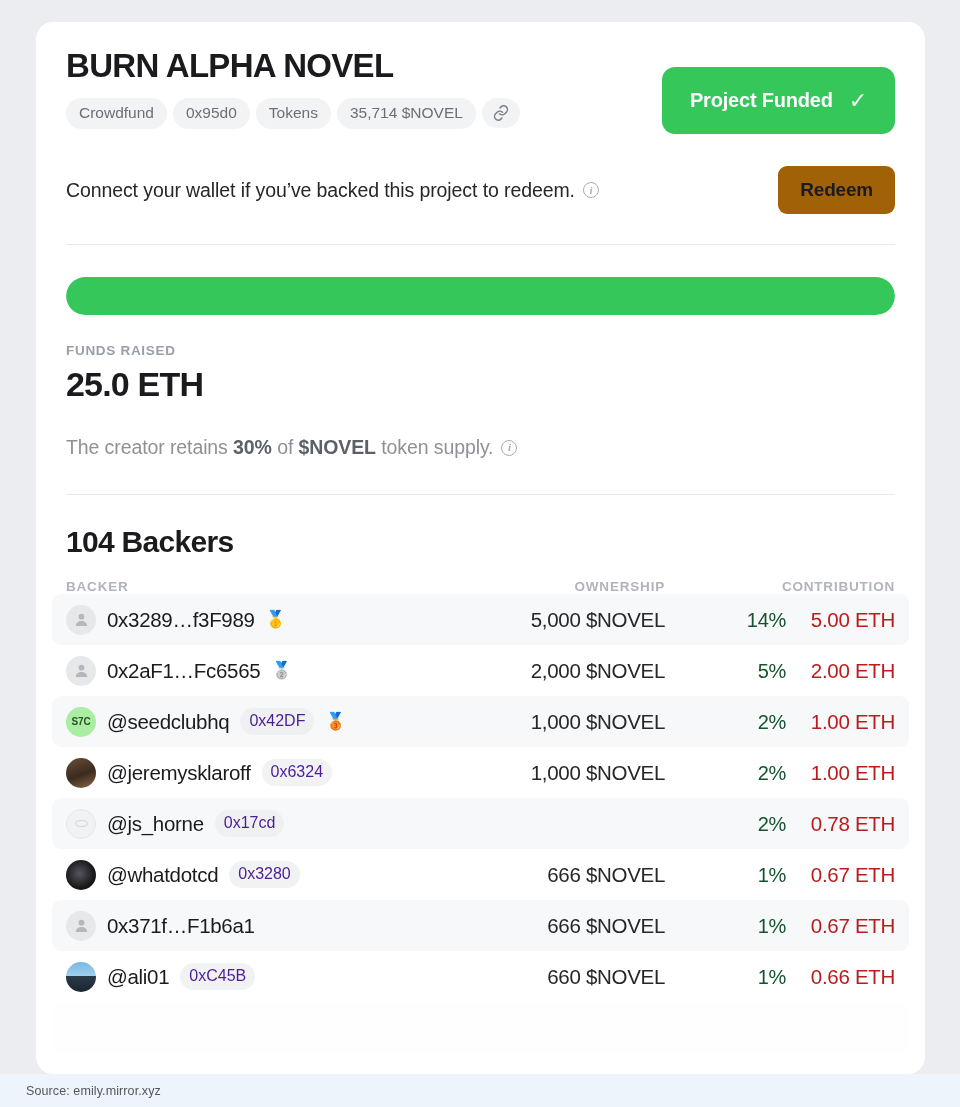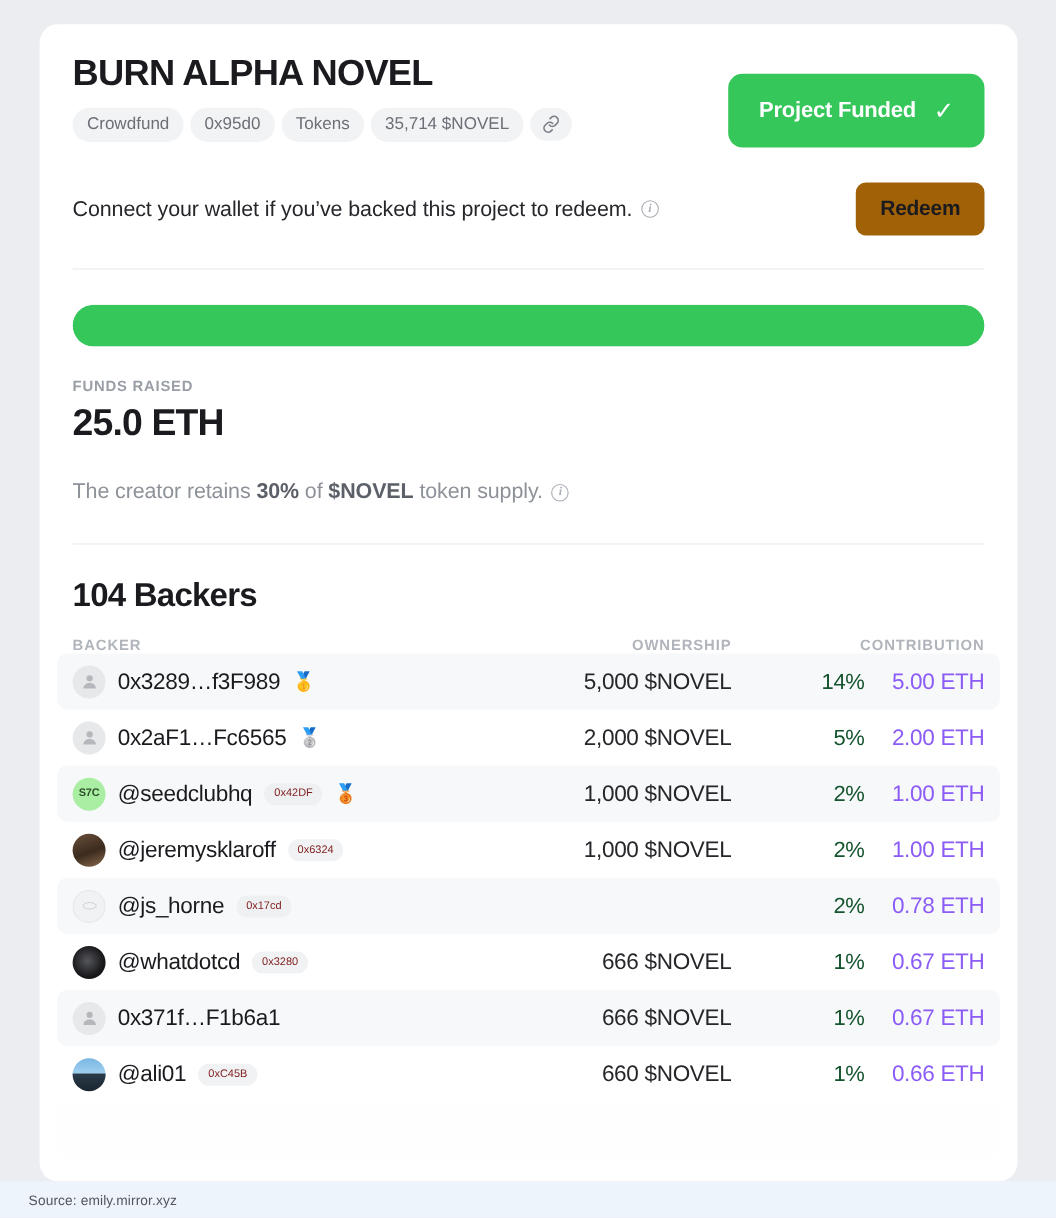--- a/index.html
+++ b/index.html
@@ -117,40 +117,40 @@
 
   .row {
     display: flex; align-items: center; height: 51px;
     padding: 0 14px; margin: 0 -14px; border-radius: 9px;
   }
   .row.alt { background: #f7f8f9; }
   .cell-backer { flex: 1 1 auto; display: flex; align-items: center; gap: 11px; min-width: 0; }
   .cell-own { width: 250px; text-align: right; font-size: 20.5px; color: #26262b; letter-spacing: -0.3px; }
   .cell-contrib { width: 230px; text-align: right; display: flex; justify-content: flex-end; align-items: baseline; gap: 13px; }
   .pct { font-size: 20px; color: #14532d; letter-spacing: -0.3px; }
-  .eth { font-size: 20.5px; color: #8b5cf6; letter-spacing: -0.3px; min-width: 96px; text-align: right; }
+  .eth { font-size: 20.5px; color: #b91c1c; letter-spacing: -0.3px; min-width: 96px; text-align: right; }
 
   .avatar {
     width: 30px; height: 30px; border-radius: 50%;
     flex: 0 0 auto; display: flex; align-items: center; justify-content: center;
     overflow: hidden; background: #e6e8ea; position: relative;
   }
   .avatar svg { display: block; }
   .avatar.green { background: #a9eea2; }
   .avatar .txt { font-size: 10px; font-weight: 700; color: #2e4f2b; letter-spacing: -0.2px; }
   .avatar.ph1 { background: linear-gradient(160deg,#6b4f3a 0%,#3b2b1e 55%,#8a6a4c 100%); }
   .avatar.ph2 { background: linear-gradient(180deg,#79b6e4 0%,#9fd0ee 45%,#2b3b49 48%,#1a2630 100%); }
   .avatar.ph3 { background: radial-gradient(circle at 45% 45%, #55565c 0%, #1a1a1d 60%, #0a0a0c 100%); }
   .avatar.ring { background: #f1f2f4; border: 1px solid #e6e7ea; }
   .avatar.ring .ell { width: 13px; height: 7px; border: 1.4px solid #d3d5d9; border-radius: 50%; }
 
   .b-name { font-size: 20.5px; color: #1b1b1f; letter-spacing: -0.3px; white-space: nowrap; }
   .addr-chip {
-    background: #f1f2f4; color: #7f1d1d; border-radius: 999px;
-    font-size: 10px; padding: 4px 9px 5px; white-space: nowrap;
+    background: #f1f2f4; color: #4c1d95; border-radius: 999px;
+    font-size: 16px; padding: 4px 9px 5px; white-space: nowrap;
   }
   .row.alt .addr-chip { background: #eef0f1; }
   .medal { font-size: 17px; line-height: 1; }
 
   .row.ghost { opacity: 0.12; }
 
   
   .source-bar {
     position: absolute; left: 0; bottom: 0; width: 960px; height: 33px;
     background: #eef4fb; display: flex; align-items: center;

